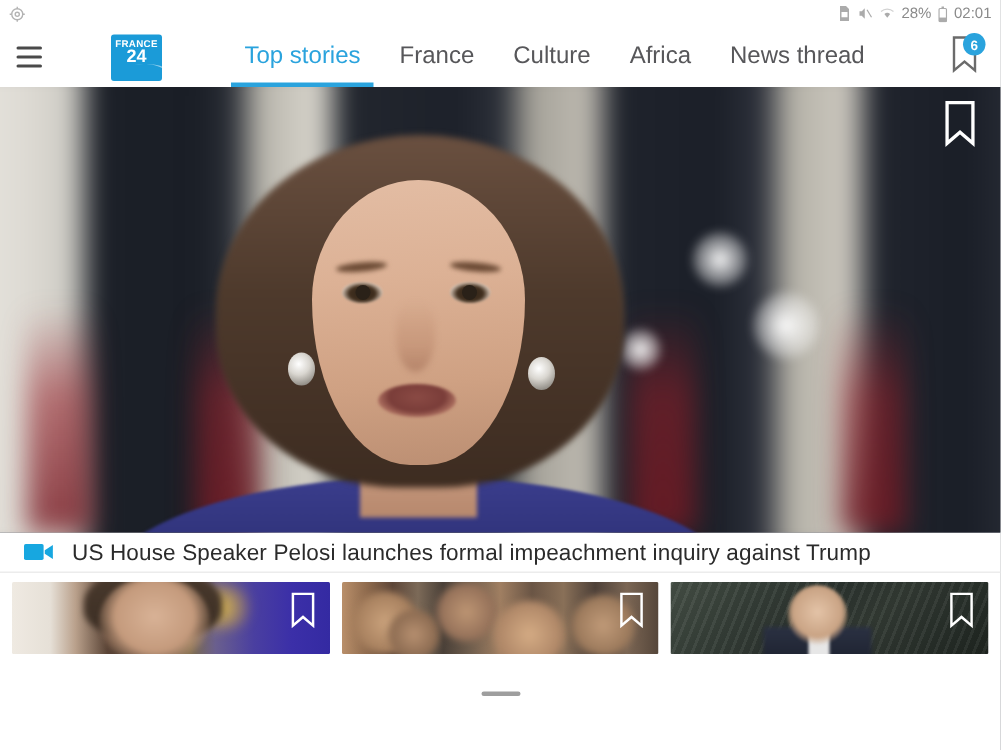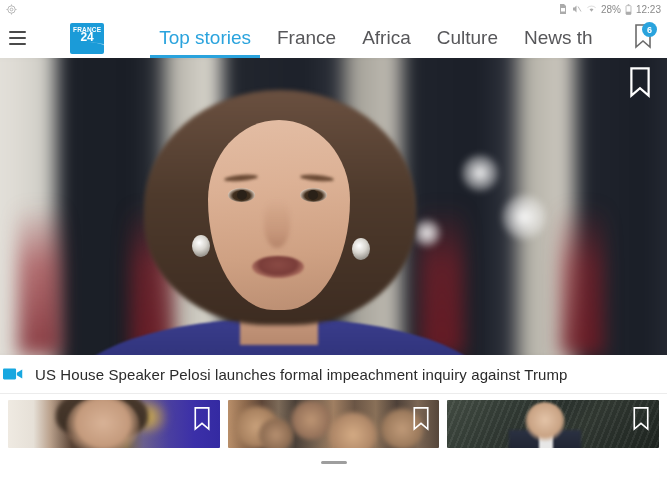--- a/index.html
+++ b/index.html
@@ -72,21 +72,21 @@
     transform: rotate(-8deg);
   }
 
   .tabs {
     display:flex; align-items:stretch; height:40px;
     margin-left: 12px; flex: 1 1 auto; overflow:hidden;
   }
   .tab {
     display:flex; align-items:center; justify-content:center;
     padding: 0 13px; height:40px;
-    font-size: 19px; color: #57575a; white-space:nowrap;
+    font-size: 16px; color: #57575a; white-space:nowrap;
     position: relative; cursor:pointer;
   }
   .tab.active { color: #2aa3dd; }
   .tab.active::after {
     content:""; position:absolute; left:4px; right:4px; bottom:0;
     height:3px; background:#2aa3dd;
   }
 
   .bookmark-nav {
     width: 40px; height:40px; margin-right:4px;
@@ -208,24 +208,24 @@
     filter: blur(1.5px);
   }
 
   .hero-bookmark {
     position:absolute; right:14px; top:8px;
     width:26px; height:32px; z-index: 5; cursor:pointer;
   }
 
   
   .headline-row {
-    height: 39px; width:100%;
+    height: 27px; width:100%;
     background:#fff;
     display:flex; align-items:center;
-    padding: 0 3px;
+    padding: 0 16px;
     border-bottom: 1px solid #ececec;
     cursor:pointer;
   }
   .video-ico { flex:0 0 auto; margin-right:12px; display:flex; }
   .headline-text {
     font-size:15px; color:#2b2b2b; white-space:nowrap; overflow:hidden;
     letter-spacing:.1px;
   }
 
   
@@ -368,21 +368,21 @@
         </svg>
       </span>
       <span class="sb-batt-pct">28%</span>
       <span class="sb-ico">
         <svg width="7" height="11" viewBox="0 0 12 20" fill="none" stroke="#8f8f8f" stroke-width="1.4">
           <rect x="1.5" y="3" width="9" height="16" rx="1.2"></rect>
           <path d="M4.5 1.5h3" stroke-width="2"></path>
           <rect x="1.5" y="14" width="9" height="5" fill="#8f8f8f" stroke="none"></rect>
         </svg>
       </span>
-      <span class="sb-time">12:23</span>
+      <span class="sb-time">02:01</span>
     </div>
   </div>
 
   <div class="navbar">
 
     <div class="hamburger">
       <span></span>
         <span></span>
         <span></span>
     </div>
@@ -395,24 +395,24 @@
     </div>
 
     <div class="tabs">
       <div class="tab active">
         <span>Top stories</span>
       </div>
       <div class="tab">
         <span>France</span>
       </div>
       <div class="tab">
+        <span>Culture</span>
+      </div>
+      <div class="tab">
         <span>Africa</span>
-      </div>
-      <div class="tab">
-        <span>Culture</span>
       </div>
       <div class="tab">
         <span>News thread</span>
       </div>
     </div>
 
     <div class="bookmark-nav">
       <div class="bm-badge">6</div>
       <span>
         <svg width="20" height="26" viewBox="0 0 20 26" fill="none" stroke="#6b6b6b" stroke-width="1.6">

